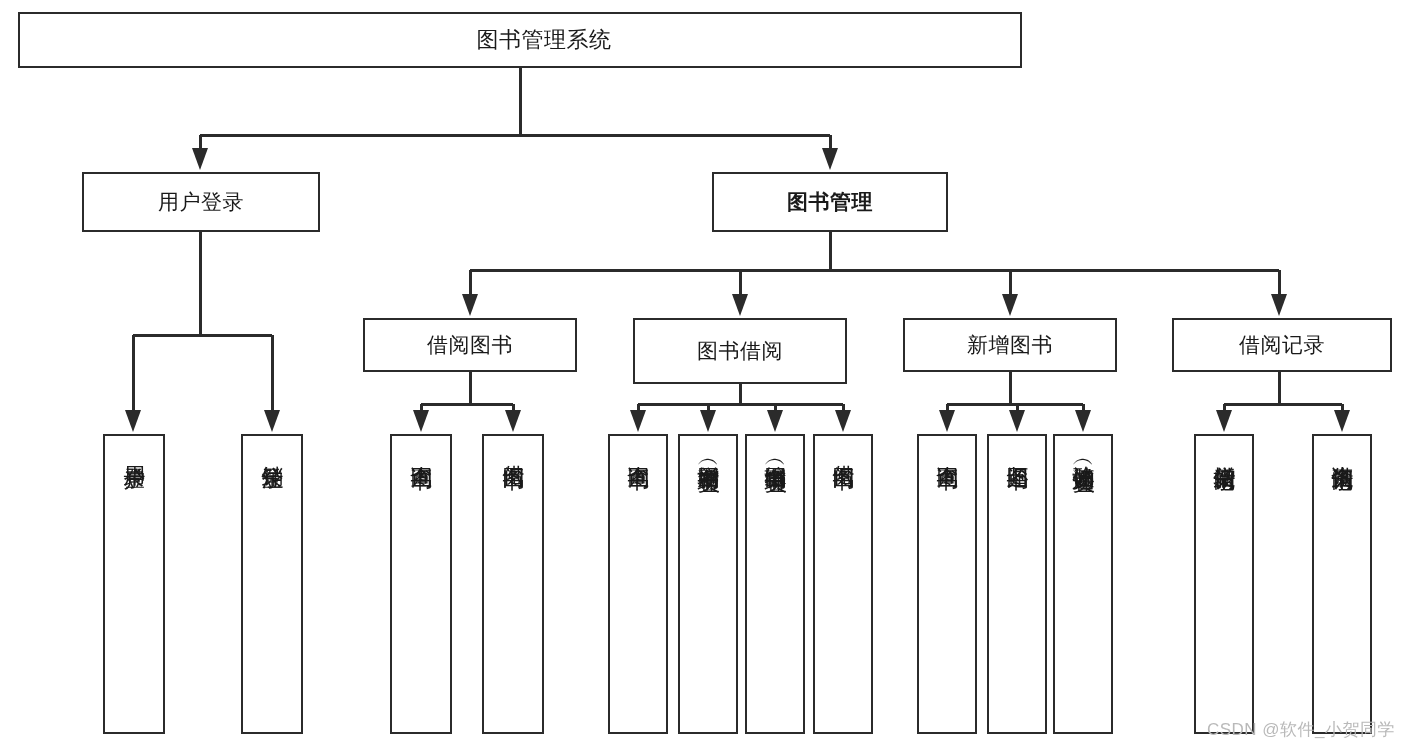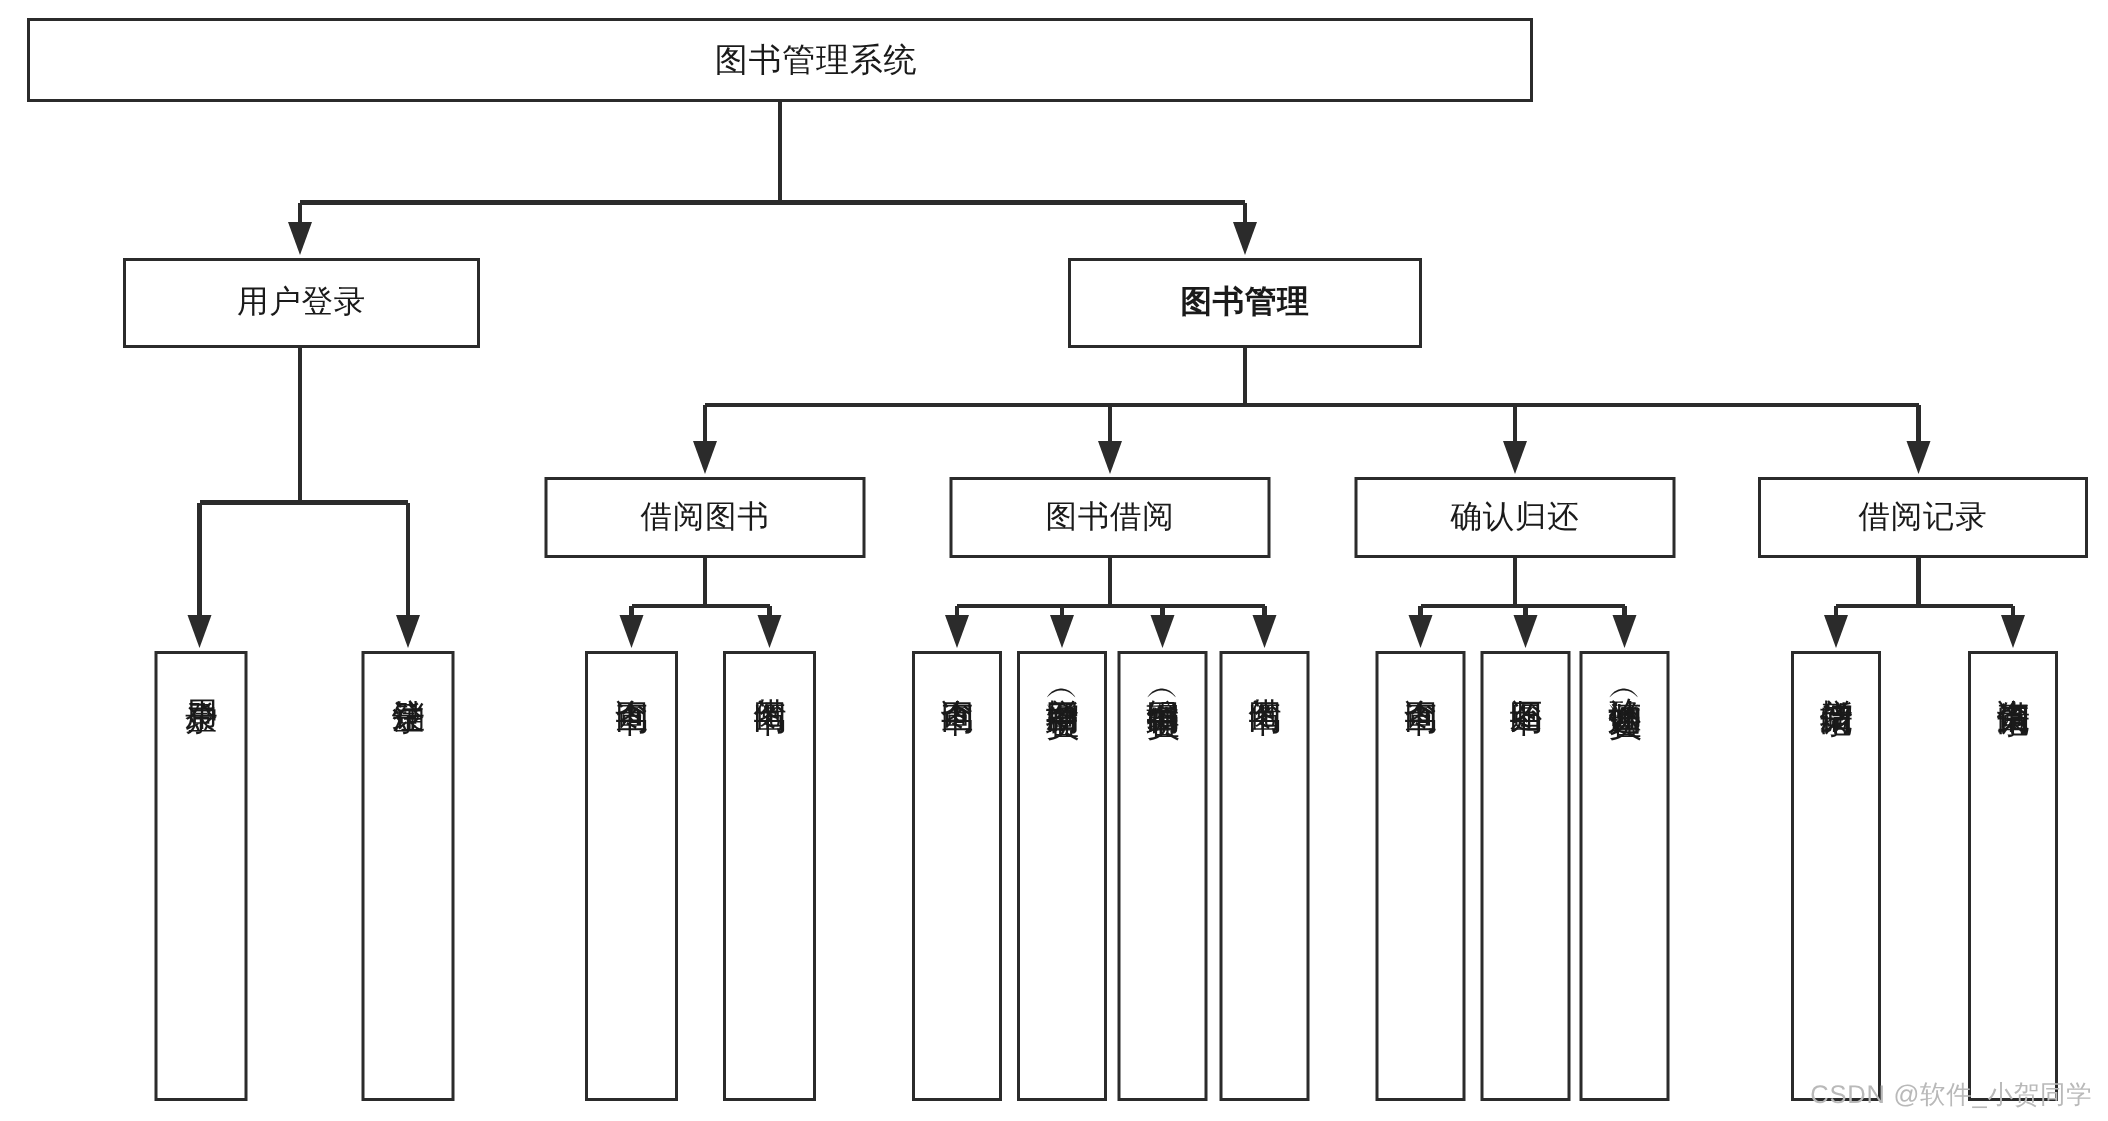--- a/index.html
+++ b/index.html
@@ -138,25 +138,25 @@
   <div id="node-layer">
       <div class="node horizontal" style="left: 82px; top: 172px; width: 238px; height: 60px; border-color: rgb(43, 43, 43); color: rgb(26, 26, 26);">
         <span class="node-label">用户登录</span>
       </div>
       <div class="node horizontal" style="left: 712px; top: 172px; width: 236px; height: 60px; border-color: rgb(43, 43, 43); color: rgb(26, 26, 26); font-weight: bold;">
         <span class="node-label">图书管理</span>
       </div>
       <div class="node horizontal" style="left: 363px; top: 318px; width: 214px; height: 54px; border-color: rgb(43, 43, 43); color: rgb(26, 26, 26);">
         <span class="node-label">借阅图书</span>
       </div>
-      <div class="node horizontal" style="left: 633px; top: 318px; width: 214px; height: 54px; border-color: rgb(43, 43, 43); color: rgb(26, 26, 26);">
+      <div class="node horizontal" style="left: 633px; top: 318px; width: 214px; height: 66px; border-color: rgb(43, 43, 43); color: rgb(26, 26, 26);">
         <span class="node-label">图书借阅</span>
       </div>
       <div class="node horizontal" style="left: 903px; top: 318px; width: 214px; height: 54px; border-color: rgb(43, 43, 43); color: rgb(26, 26, 26);">
-        <span class="node-label">确认归还</span>
+        <span class="node-label">新增图书</span>
       </div>
       <div class="node horizontal" style="left: 1172px; top: 318px; width: 220px; height: 54px; border-color: rgb(43, 43, 43); color: rgb(26, 26, 26);">
         <span class="node-label">借阅记录</span>
       </div>
       <div class="node vertical" style="left: 103px; top: 434px; width: 62px; height: 300px; border-color: rgb(43, 43, 43); color: rgb(26, 26, 26);">
         <span class="node-label">用户登录</span>
       </div>
       <div class="node vertical" style="left: 241px; top: 434px; width: 62px; height: 300px; border-color: rgb(43, 43, 43); color: rgb(26, 26, 26);">
         <span class="node-label">注销登录</span>
       </div>

